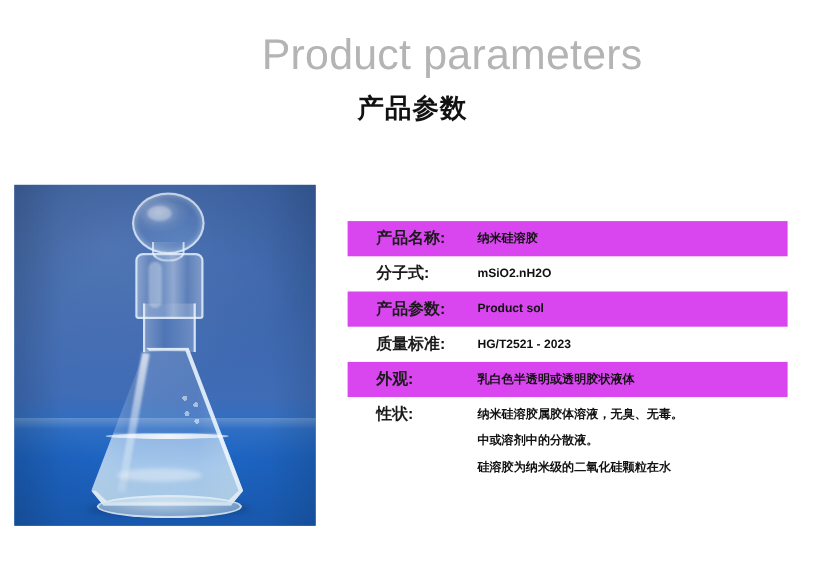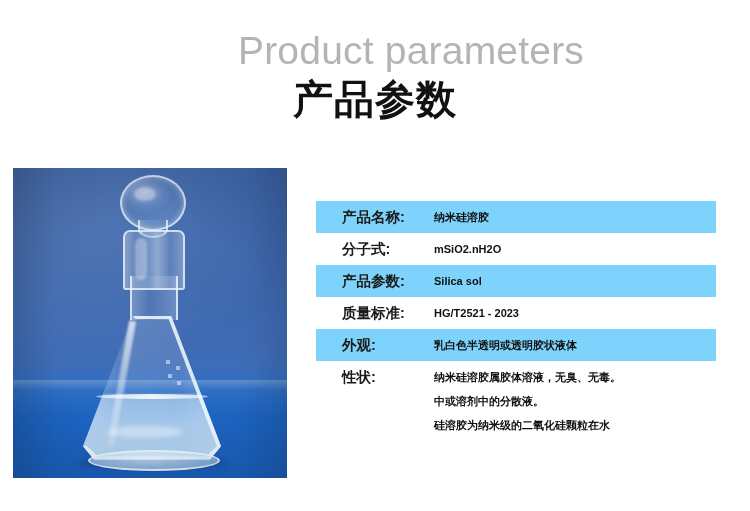--- a/index.html
+++ b/index.html
@@ -29,21 +29,21 @@
     line-height: 48px;
     white-space: nowrap;
     padding-left: 36px;
   }
   .title-cn {
     position: absolute;
     left: 0;
     top: 77px;
     width: 750px;
     text-align: center;
-    font-size: 40px;
+    font-size: 24px;
     font-weight: 700;
     letter-spacing: 1px;
     color: #111111;
     line-height: 44px;
     white-space: nowrap;
   }
 
   
   .photo {
     position: absolute;
@@ -269,21 +269,21 @@
   }
   .spec-row {
     display: flex;
     align-items: flex-start;
     min-height: 32px;
     padding: 4px 0 4px 26px;
     box-sizing: border-box;
     background: transparent;
   }
   .spec-row.stripe {
-    background: #7dd3fc;
+    background: #d946ef;
   }
   .spec-label {
     flex: 0 0 92px;
     font-size: 14.5px;
     font-weight: 700;
     color: #1a1a1a;
     line-height: 24px;
     white-space: nowrap;
   }
   .spec-value {
@@ -335,21 +335,21 @@
     </div>
     <div class="spec-row">
       <div class="spec-label">分子式:</div>
       <div class="spec-value">
         <span class="vline">mSiO2.nH2O</span>
       </div>
     </div>
     <div class="spec-row stripe">
       <div class="spec-label">产品参数:</div>
       <div class="spec-value">
-        <span class="vline">Silica sol</span>
+        <span class="vline">Product sol</span>
       </div>
     </div>
     <div class="spec-row">
       <div class="spec-label">质量标准:</div>
       <div class="spec-value">
         <span class="vline">HG/T2521 - 2023</span>
       </div>
     </div>
     <div class="spec-row stripe">
       <div class="spec-label">外观:</div>

